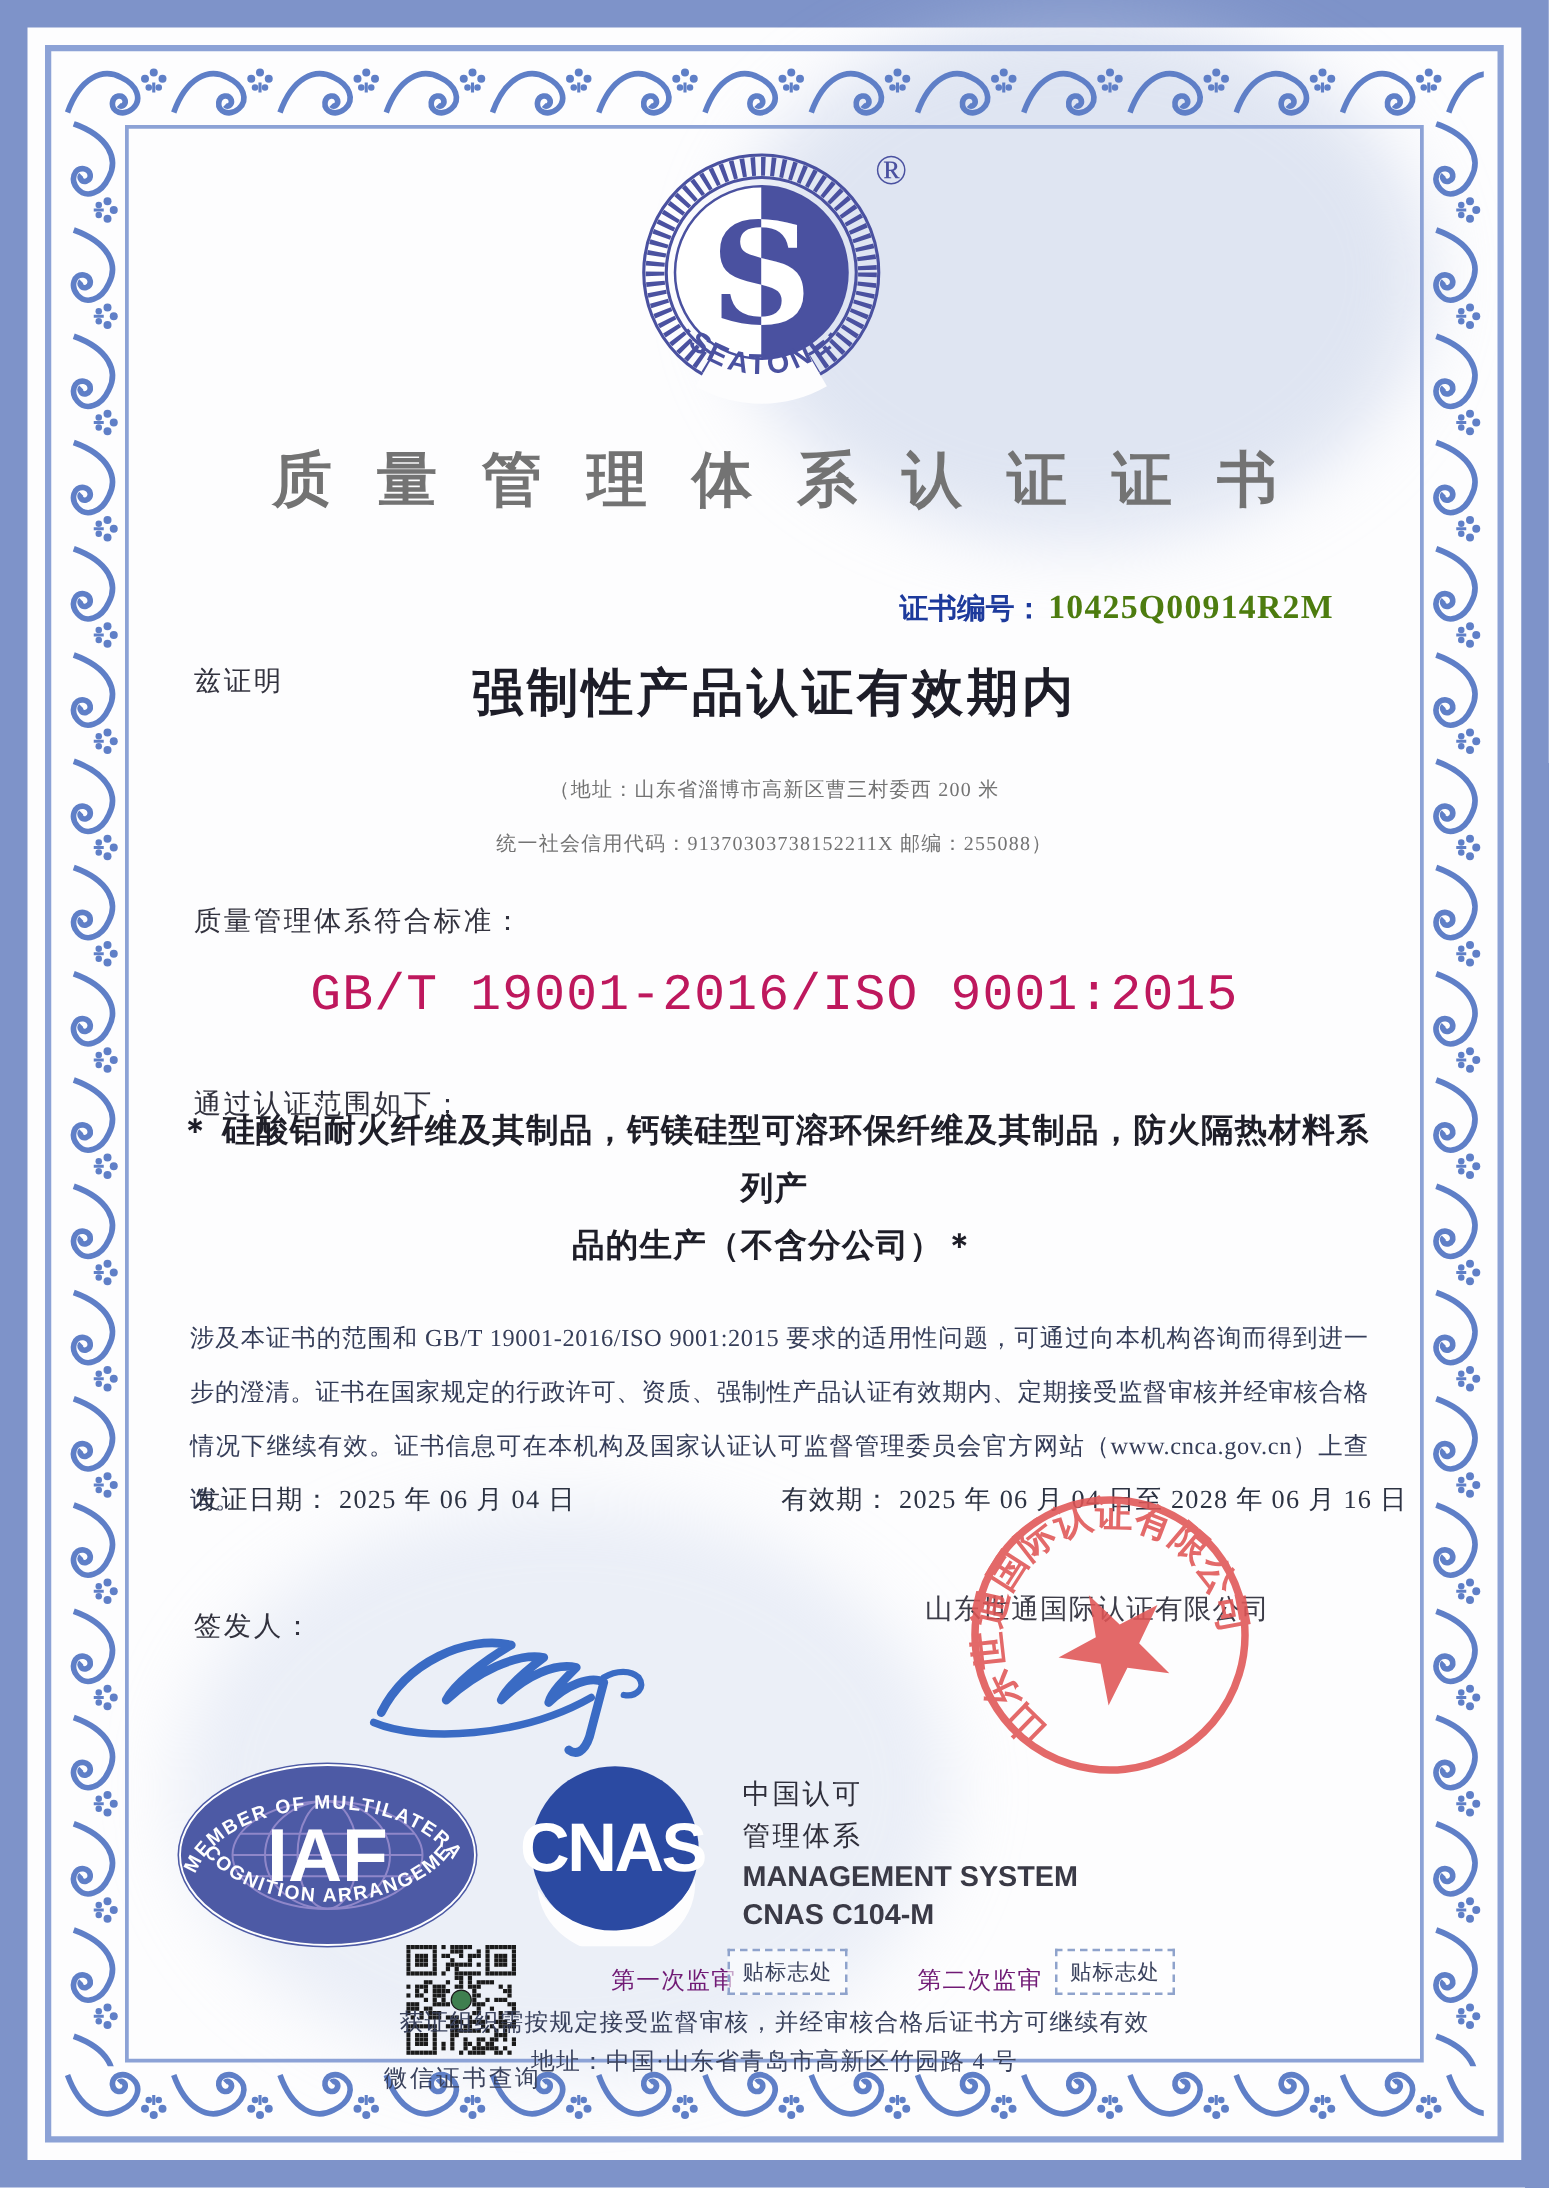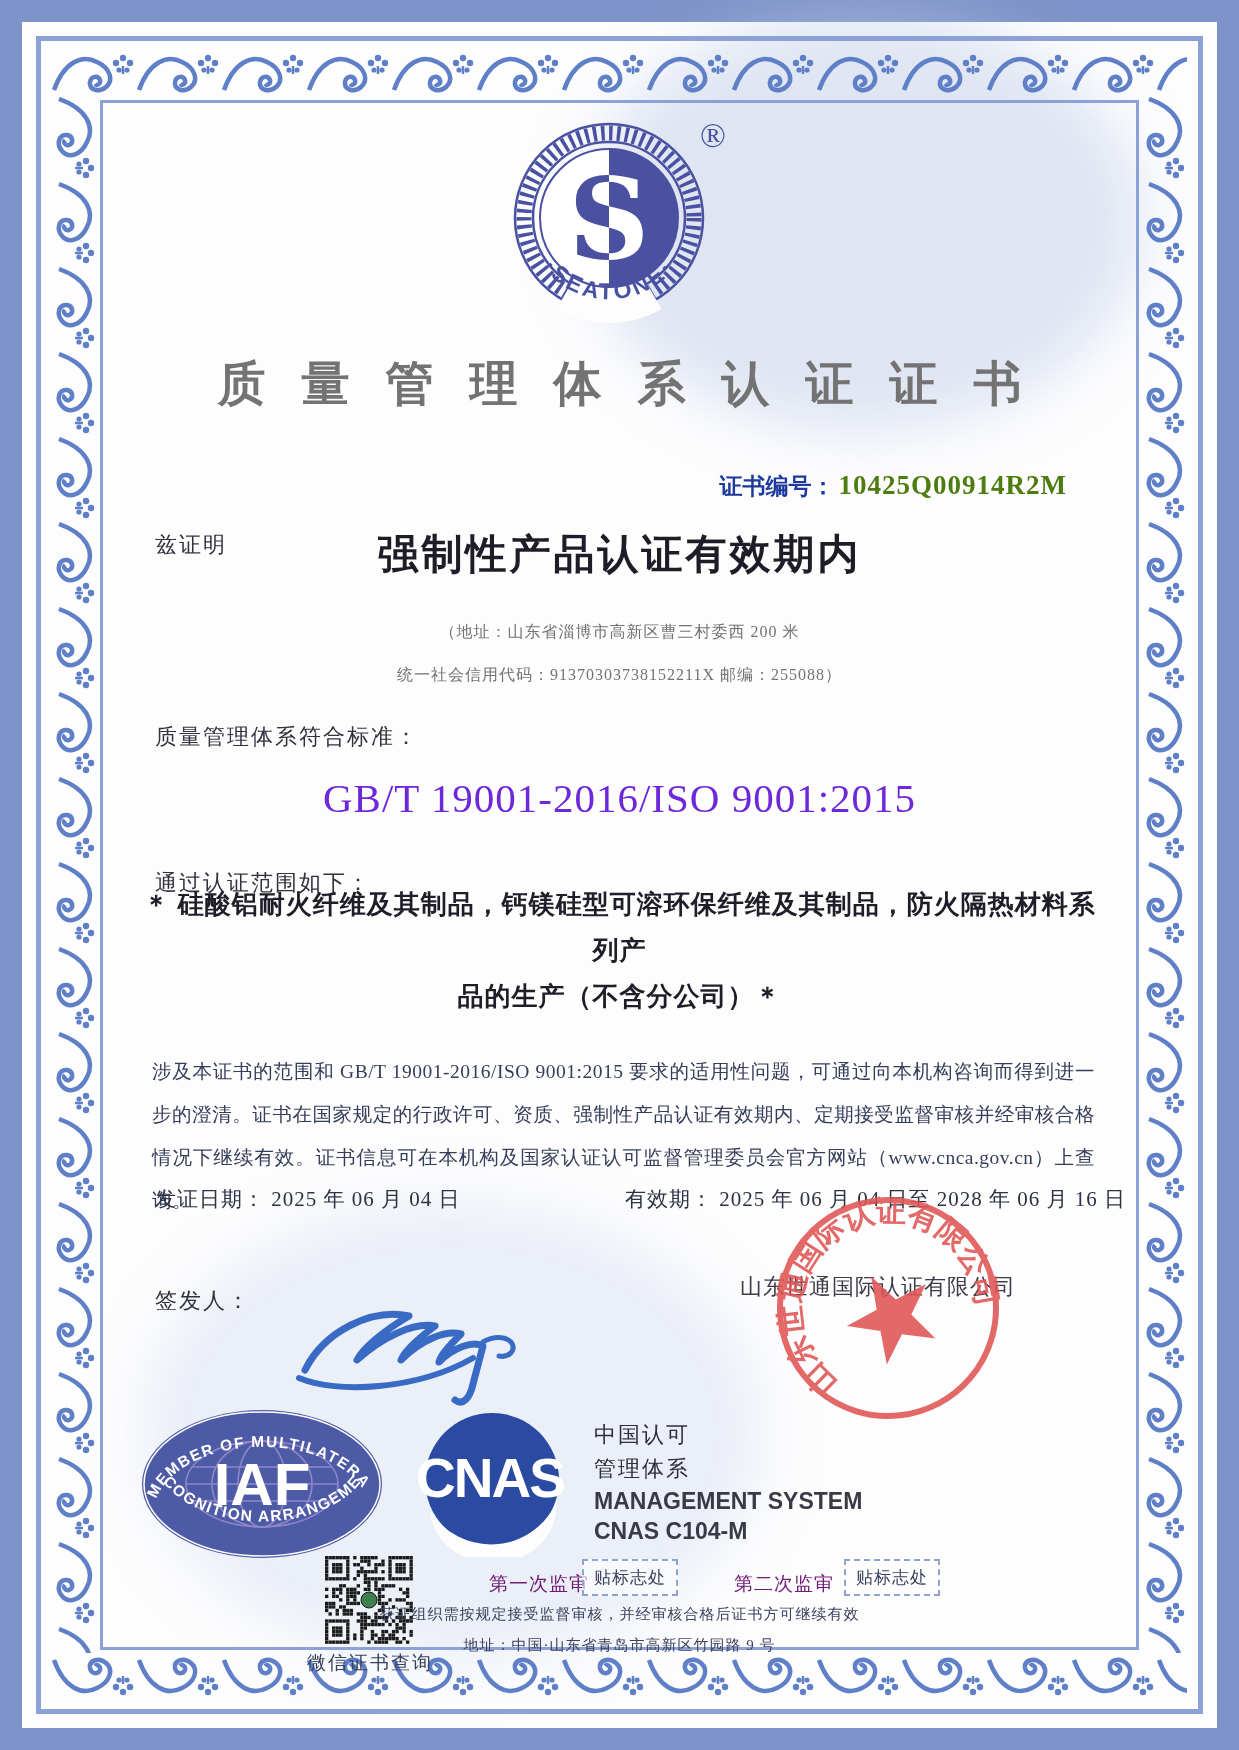--- a/index.html
+++ b/index.html
@@ -33,28 +33,28 @@
   .ctr{left:0;right:0;text-align:center;}
   .title{
     font-size:48px;font-weight:600;color:#737373;letter-spacing:36px;
   }
   .title span{margin-right:-36px;}
   .certno-label{font-size:23px;font-weight:bold;color:#1d3a9c;}
   .certno-value{font-size:27px;font-weight:bold;color:#4d7c0f;letter-spacing:1px;}
   .small-label{font-size:22px;color:#32323e;letter-spacing:2px;}
   .company{font-size:41px;font-weight:bold;color:#1d1d28;letter-spacing:3px;}
   .addr{font-size:16px;color:#737373;letter-spacing:1px;}
-  .standard{font-size:41px;color:#6d28d9;font-family:Liberation Serif, serif;letter-spacing:1px;}
+  .standard{font-size:41px;color:#be185d;font-family:Liberation Mono, monospace;letter-spacing:1px;}
   .scope{font-size:26px;font-weight:bold;color:#1e1e28;line-height:46px;letter-spacing:1px;}
   .note{font-size:19.5px;color:#353d58;line-height:43px;text-align:justify;letter-spacing:.5px;}
   .dateline{font-size:21px;color:#2c3242;letter-spacing:1px;}
   .issuer{font-size:22px;color:#3c3c48;letter-spacing:1px;}
   .cnas-cn{font-size:22px;color:#2e2e3a;line-height:34px;letter-spacing:2px;}
   .cnas-en{font-family:"Liberation Sans",sans-serif;font-size:23px;font-weight:bold;color:#3a3a46;line-height:30px;}
-  .foot{font-size:15px;color:#39415c;letter-spacing:1px;}
+  .foot{font-size:19px;color:#39415c;letter-spacing:1px;}
   .audit-label{font-size:19px;color:#701a75;letter-spacing:1px;}
   .sticker-box{
     border:2px dashed #8fa3cc;color:#39415c;font-size:17px;
     padding:5px 10px;letter-spacing:1px;background:rgba(255,255,255,.6);
   }
   .qr-caption{font-size:19px;color:#39415c;letter-spacing:2px;}
 </style>
 </head>
 <body>
 
@@ -584,15 +584,15 @@
       <circle cx="44" cy="44" r="8" fill="#3f7f4f" stroke="#1a1a1a"></circle>
     </svg>
   <div class="abs qr-caption" style="left:268px;top:1628px;width:160px;text-align:center">微信证书查询</div>
 
   <div class="abs audit-label" style="left:467px;top:1549px">第一次监审</div>
   <div class="abs sticker-box" style="left:560px;top:1537px">贴标志处</div>
   <div class="abs audit-label" style="left:712px;top:1549px">第二次监审</div>
   <div class="abs sticker-box" style="left:822px;top:1537px">贴标志处</div>
 
   <div class="abs ctr foot" style="top:1583px">获证组织需按规定接受监督审核，并经审核合格后证书方可继续有效</div>
-  <div class="abs ctr foot" style="top:1614px">地址：中国·山东省青岛市高新区竹园路 9 号</div>
+  <div class="abs ctr foot" style="top:1614px">地址：中国·山东省青岛市高新区竹园路 4 号</div>
 
 </div>
 
 </body></html>

